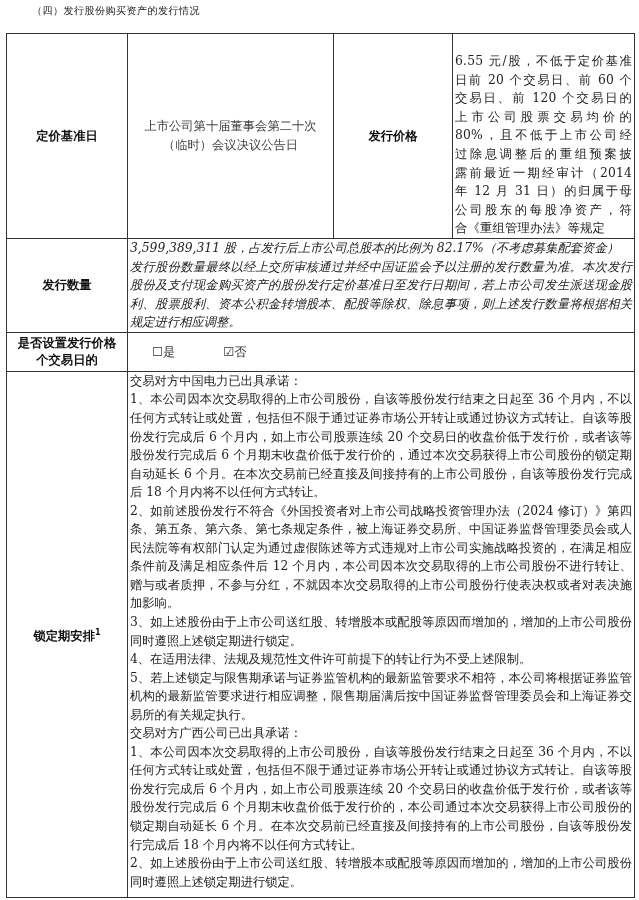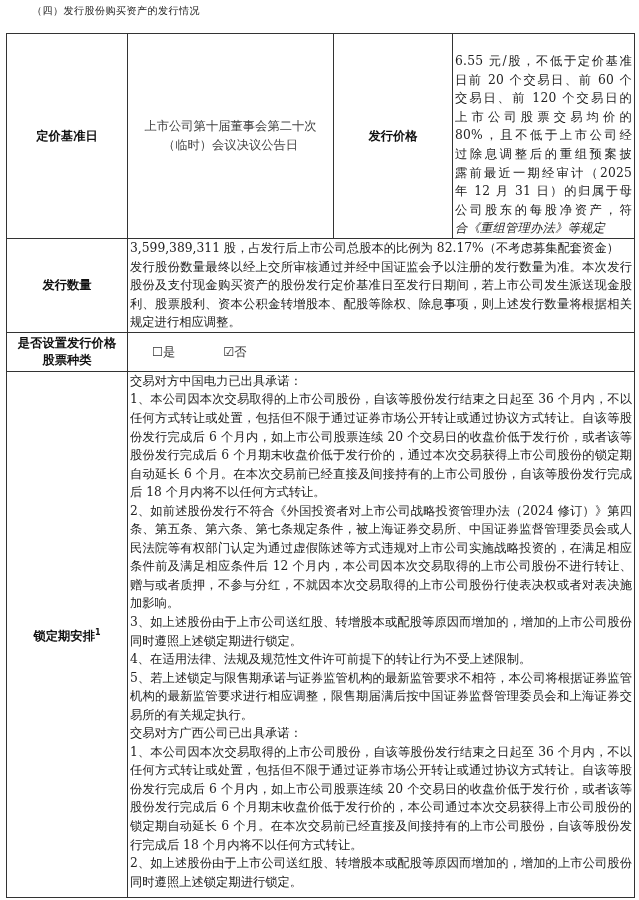--- a/index.html
+++ b/index.html
@@ -36,21 +36,21 @@
     color: #111;
   }
   td.value-center { text-align: center; color: #444; }
   td.value-text { text-align: justify; color: #222; }
   .para { display: block; }
   .checkbox-row { text-align: left; color: #333; }
   .checkbox-item { display: inline-block; margin: 0 22px; }
   sup.fn { font-size: 8px; vertical-align: 5px; }
   .price-cell { text-align: justify; text-align-last: justify; letter-spacing: 0.2px; }
   .price-cell span.line { display: block; text-align: justify; text-align-last: justify; }
-  .price-cell span.line.last { text-align-last: left; font-style: italic; }
+  .price-cell span.line.last { text-align-last: left; }
 </style>
 </head>
 <body>
 
 <div class="section-title">（四）发行股份购买资产的发行情况</div>
 
 <table class="issue-table">
   <colgroup>
     <col style="width:121px">
     <col style="width:206px">
@@ -67,39 +67,39 @@
       <span class="para">（临时）会议决议公告日</span>
     </td>
     <td class="label">发行价格</td>
     <td class="value-text price-cell" style="vertical-align:top; padding-top:18px;">
       <span class="line">6.55 元/股，不低于定价基准</span>
       <span class="line">日前 20 个交易日、前 60 个</span>
       <span class="line">交易日、前 120 个交易日的</span>
       <span class="line">上市公司股票交易均价的</span>
       <span class="line">80%，且不低于上市公司经</span>
       <span class="line">过除息调整后的重组预案披</span>
-      <span class="line">露前最近一期经审计（2025</span>
+      <span class="line">露前最近一期经审计（2014</span>
       <span class="line">年 12 月 31 日）的归属于母</span>
       <span class="line">公司股东的每股净资产，符</span>
       <span class="line last">合《重组管理办法》等规定</span>
     </td>
   </tr>
 
   <tr style="height:90px">
     <td class="label">发行数量</td>
-    <td class="value-text" colspan="3" style="vertical-align:top;">
+    <td class="value-text" colspan="3" style="vertical-align:top;font-style:italic;">
       <span class="para">3,599,389,311 股，占发行后上市公司总股本的比例为 82.17%（不考虑募集配套资金）</span>
       <span class="para">发行股份数量最终以经上交所审核通过并经中国证监会予以注册的发行数量为准。本次发行股份及支付现金购买资产的股份发行定价基准日至发行日期间，若上市公司发生派送现金股利、股票股利、资本公积金转增股本、配股等除权、除息事项，则上述发行数量将根据相关规定进行相应调整。</span>
     </td>
   </tr>
 
   <tr style="height:39px">
     <td class="label" style="line-height:17px;margin-top:32px;">
       <span class="para">是否设置发行价格</span>
-      <span class="para">股票种类</span>
+      <span class="para">个交易日的</span>
     </td>
     <td colspan="3" class="checkbox-row">
       <span class="checkbox-item">
         <span>☐</span><span>是</span>
       </span>
       <span class="checkbox-item">
         <span>☑</span><span>否</span>
       </span>
     </td>
   </tr>

